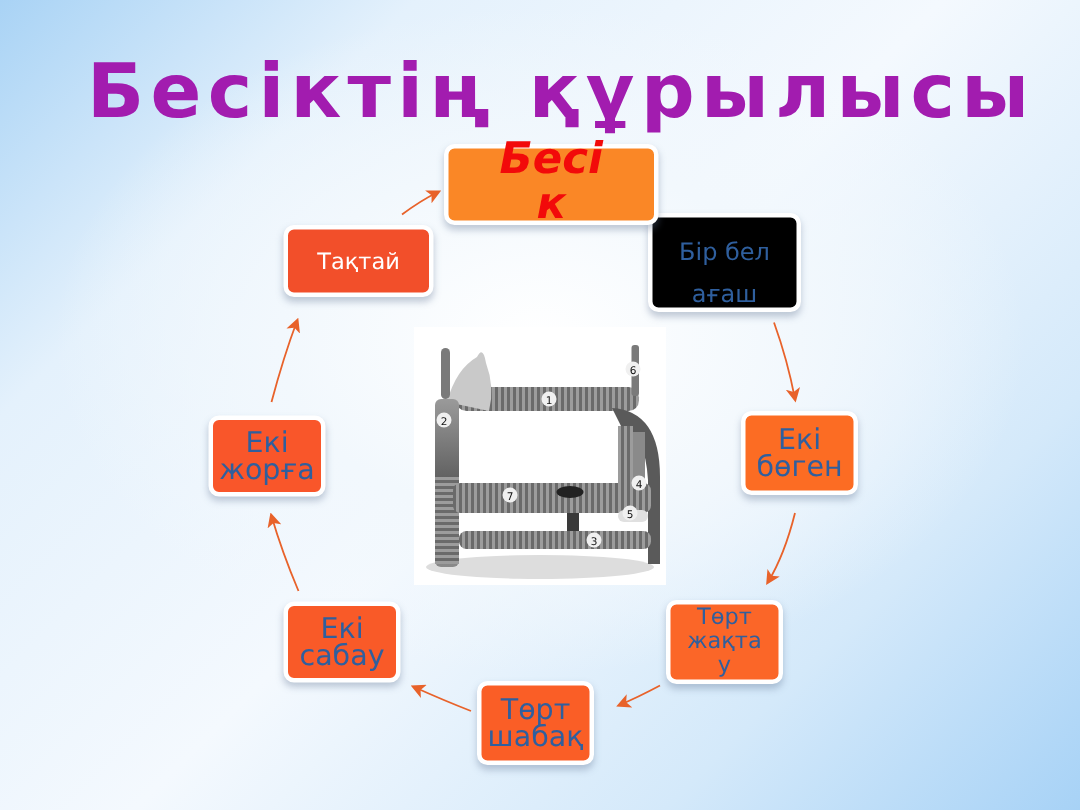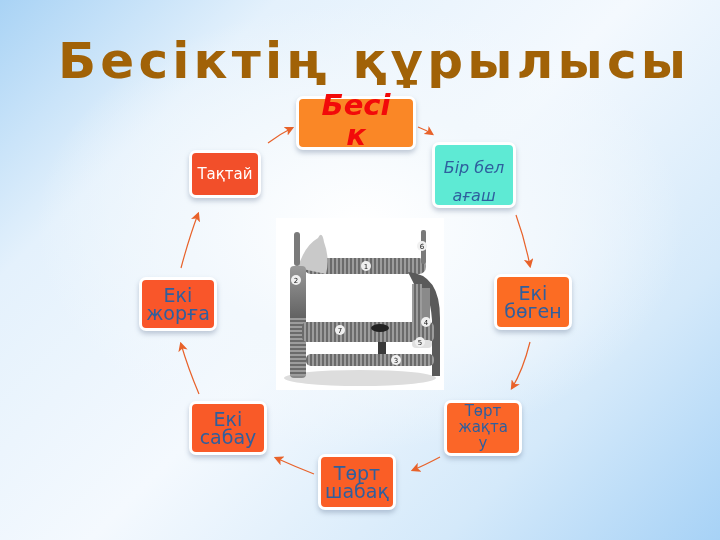--- a/index.html
+++ b/index.html
@@ -6,46 +6,46 @@
     body {
       width: 720px; height: 540px; overflow: hidden; position: relative;
       background:
         radial-gradient(ellipse 60% 55% at 50% 42%, #ffffff 0%, #f2f8fd 40%, rgba(230,242,252,0) 75%),
         linear-gradient(135deg, #a9d3f5 0%, #e4f1fc 22%, #f4f9fe 50%, #d4e9fa 78%, #a7d2f6 100%);
       font-family: "DejaVu Sans", sans-serif;
     }
     .title {
       position: absolute; left: 58px; top: 36px;
       font-family: "DejaVu Sans", sans-serif; font-weight: bold;
-      font-size: 50px; letter-spacing: 4.2px; color: #a16207;
+      font-size: 50px; letter-spacing: 4.2px; color: #a21caf;
       white-space: nowrap; z-index: 5; line-height: 1;
     }
     .node {
       position: absolute; border-radius: 7px;
       border: 3px solid #ffffff;
       box-shadow: 0 3px 5px rgba(90,110,140,0.35);
       display: flex; align-items: center; justify-content: center;
       text-align: center; overflow: visible; box-sizing: border-box;
     }
     .node span { display: block; white-space: pre-line; }
     .n-center {
-      left: 296px; top: 96px; width: 120px; height: 54px;
+      left: 296px; top: 96px; width: 143px; height: 54px;
       background: #fa8726; z-index: 6;
     }
     .n-center span {
       color: #f20a0a; font-weight: bold; font-style: italic;
       font-size: 29px; line-height: 30px; margin-top: -6px;
     }
-    .n-top-right { left: 432px; top: 142px; width: 84px; height: 66px; background: #5eead4; font-style: italic; }
+    .n-top-right { left: 432px; top: 142px; width: 102px; height: 66px; background: #000000; }
     .n-right { left: 494px; top: 274px; width: 78px; height: 56px; background: #fc6c23; }
     .n-br { left: 444px; top: 400px; width: 78px; height: 56px; background: #fb6628; }
     .n-bottom { left: 318px; top: 454px; width: 78px; height: 56px; background: #fa5e26; }
     .n-bl { left: 189px; top: 401px; width: 78px; height: 54px; background: #f95a28; }
     .n-left { left: 139px; top: 277px; width: 78px; height: 54px; background: #f9562a; }
-    .n-top-left { left: 189px; top: 150px; width: 72px; height: 48px; background: #f24f2a; }
+    .n-top-left { left: 189px; top: 150px; width: 100px; height: 48px; background: #f24f2a; }
     .blue { color: #2f5f9e; font-size: 19px; line-height: 18px; }
     .white { color: #ffffff; font-size: 15px; line-height: 18px; }
     .n-top-right span { font-size: 16px; line-height: 28px; margin-top: 14px; }
     .n-br span { line-height: 16px; margin-top: -2px; font-size: 15px; }
     .photo {
       position: absolute; left: 276px; top: 218px; width: 168px; height: 172px;
       background: #ffffff; z-index: 3;
     }
     .arrows { position: absolute; left: 0; top: 0; width: 720px; height: 540px; z-index: 2; }
   </style>

